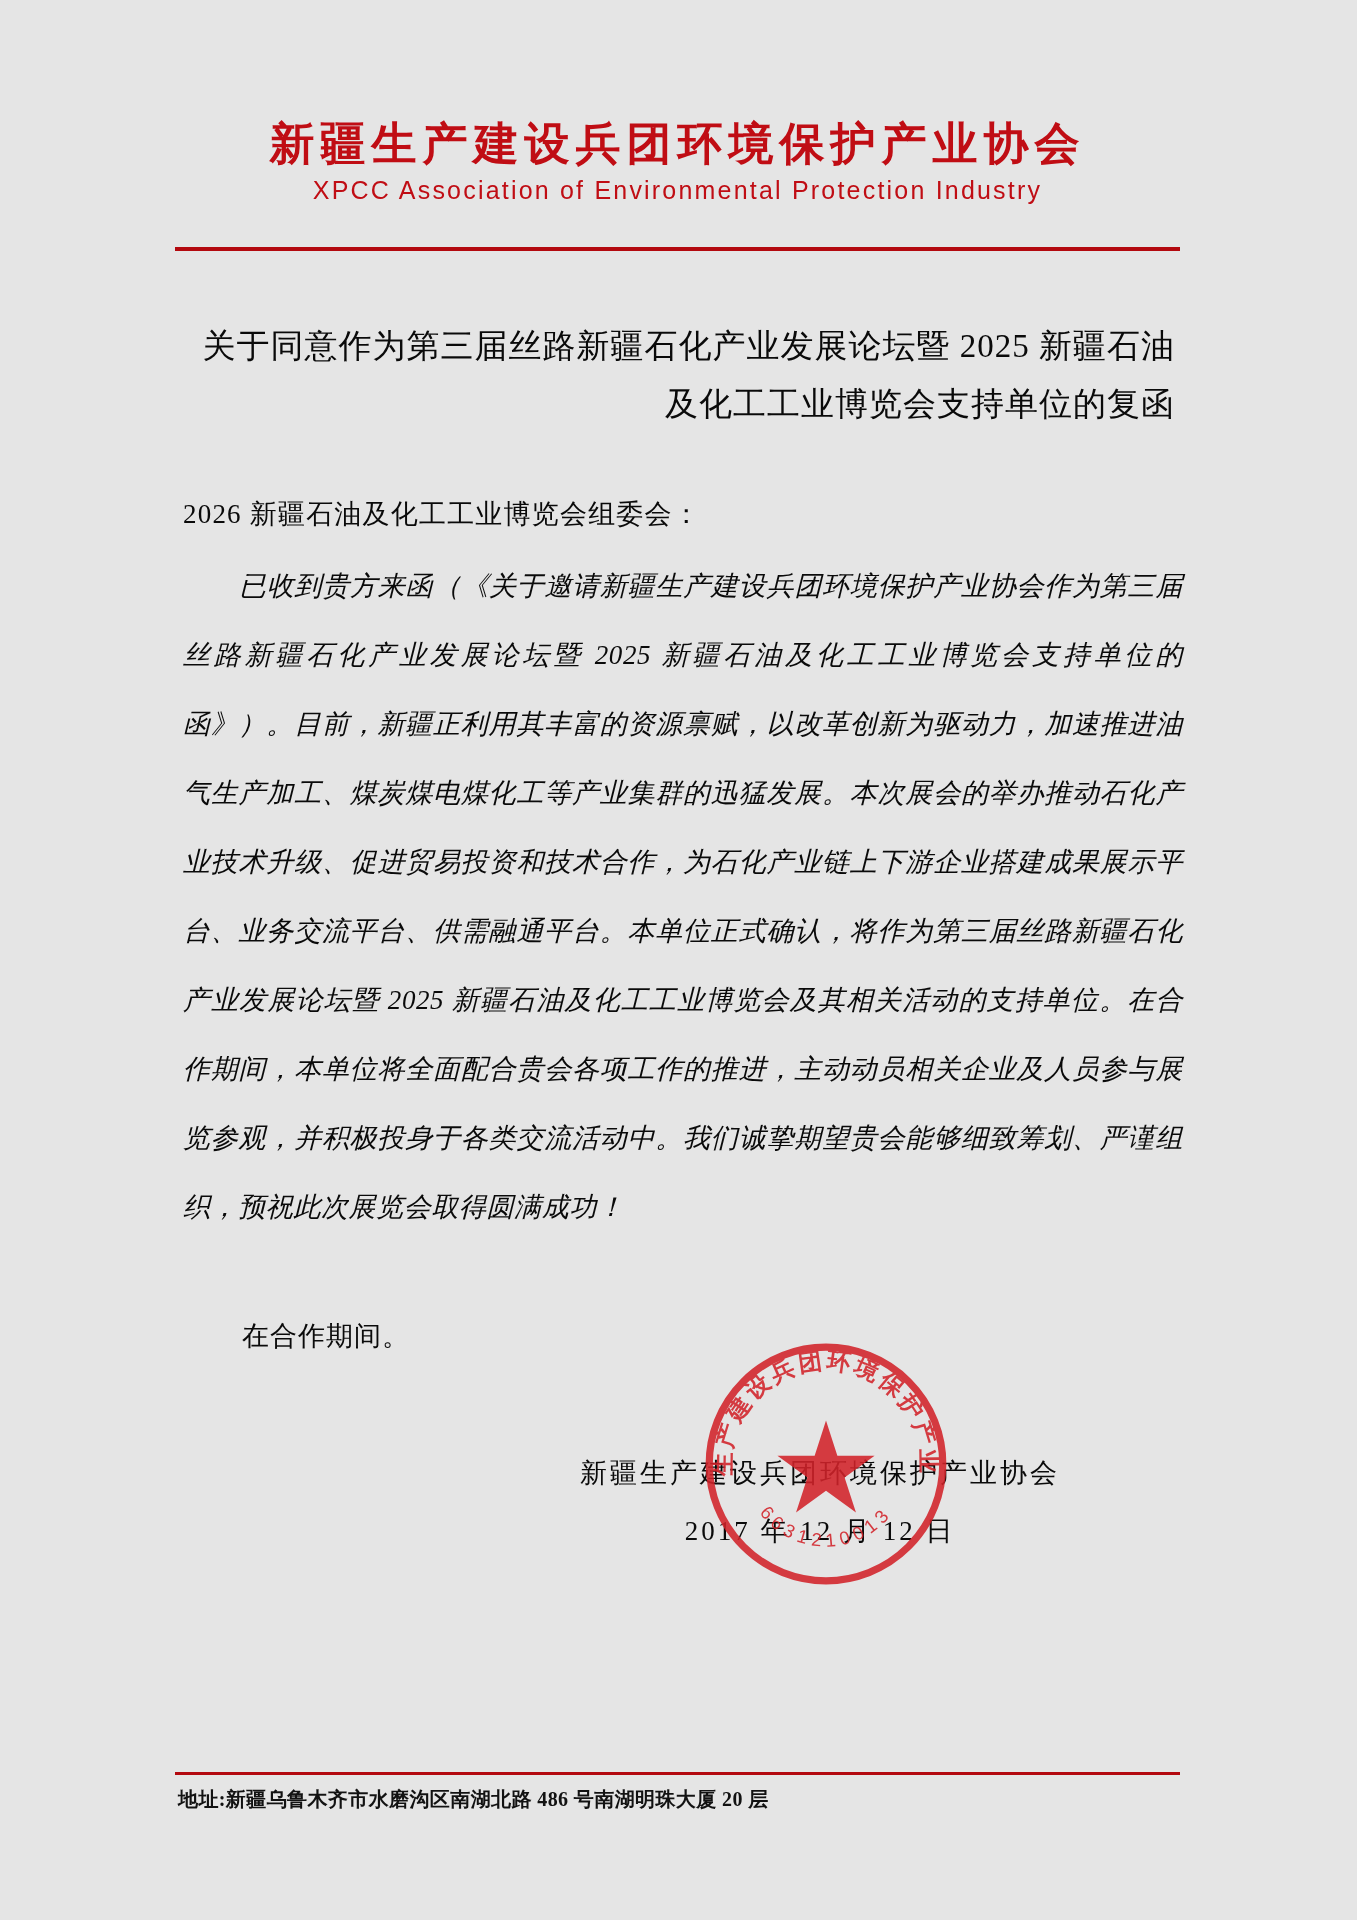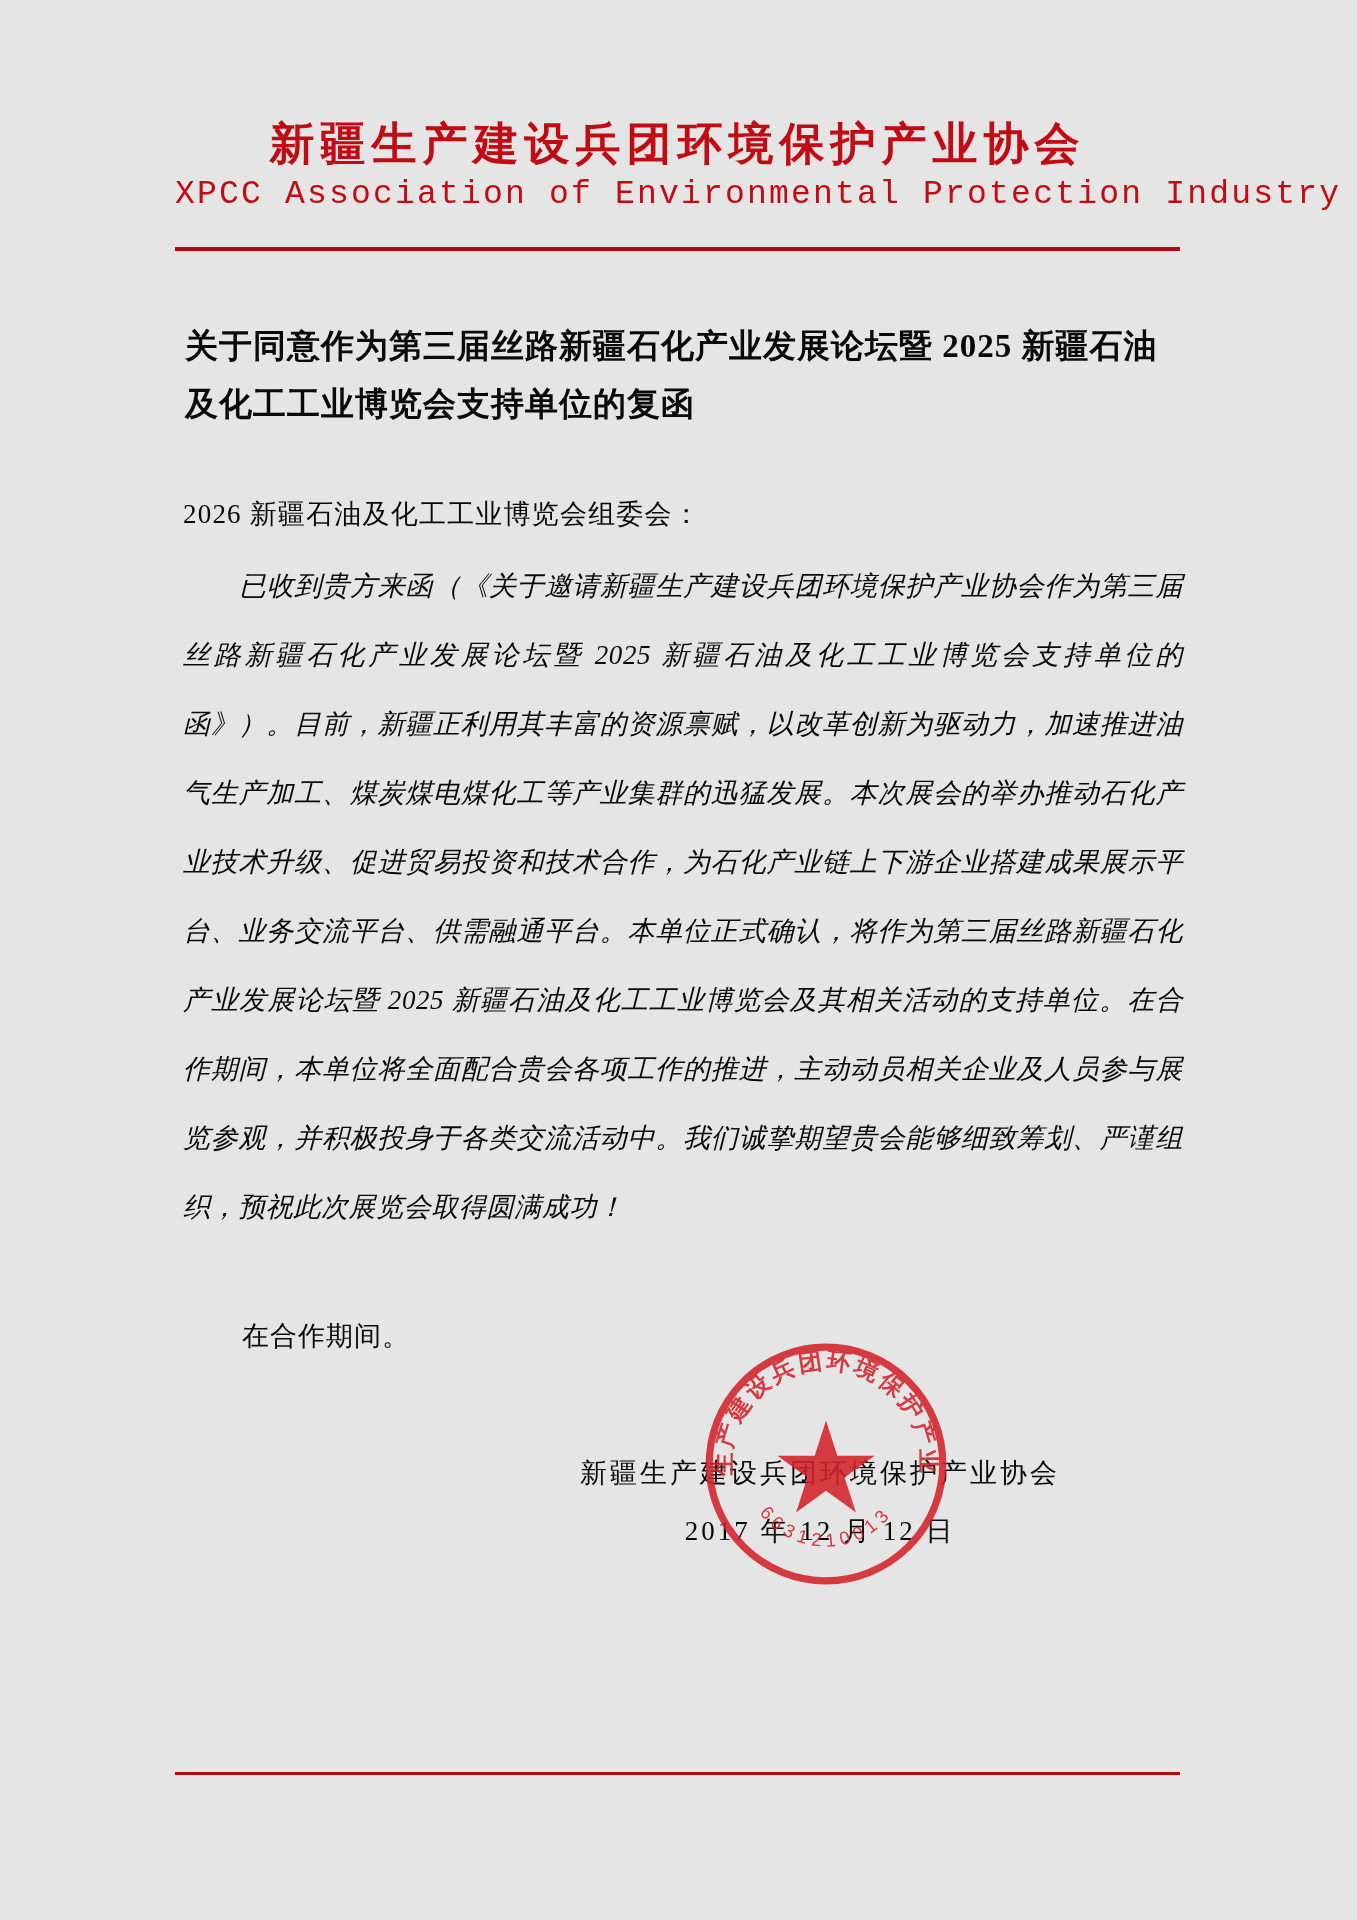--- a/index.html
+++ b/index.html
@@ -37,44 +37,44 @@
     font-family: "Liberation Serif", "DejaVu Serif", serif;
     font-weight: bold;
     font-size: 45px;
     letter-spacing: 6px;
     color: #c00d14;
     white-space: nowrap;
     line-height: 1.1;
   }
   .lh-en {
     margin-top: 6px;
-    font-family: Liberation Mono, monospace;
-    font-size: 33px;
+    font-family: Liberation Sans, sans-serif;
+    font-size: 25px;
     letter-spacing: 2.2px;
     color: #c00d14;
     white-space: nowrap;
   }
 
   .header-rule {
     position: absolute;
     left: 175px;
     top: 247px;
     width: 1005px;
     height: 4px;
     background: #b3090f;
   }
 
   
   .doc-title {
     position: absolute;
     left: 185px;
     top: 318px;
     width: 990px;
-    text-align: left;
-    font-weight: bold;
+    text-align: right;
+    font-weight: normal;
     font-size: 33px;
     line-height: 1.75;
     letter-spacing: 1px;
     color: #0a0a0a;
   }
 
   
   .recipient {
     position: absolute;
     left: 183px;
@@ -196,14 +196,15 @@
     </text>
     <text font-family="'Liberation Sans', sans-serif" font-size="18" fill="#d2232a" letter-spacing="5">
       <textPath href="#sealArcBottom" startOffset="50%" text-anchor="middle">6631210013</textPath>
     </text>
     <g fill="#d2232a">
       <polygon points="120,78 131,112 167,112 138,133 149,167 120,146 91,167 102,133 73,112 109,112"></polygon>
     </g>
   </svg>
 
   <div class="footer-rule"></div>
+  <div class="footer-text">地址:新疆乌鲁木齐市水磨沟区南湖北路 486 号南湖明珠大厦 20 层</div>
 
 </div>
 
 </body></html>

